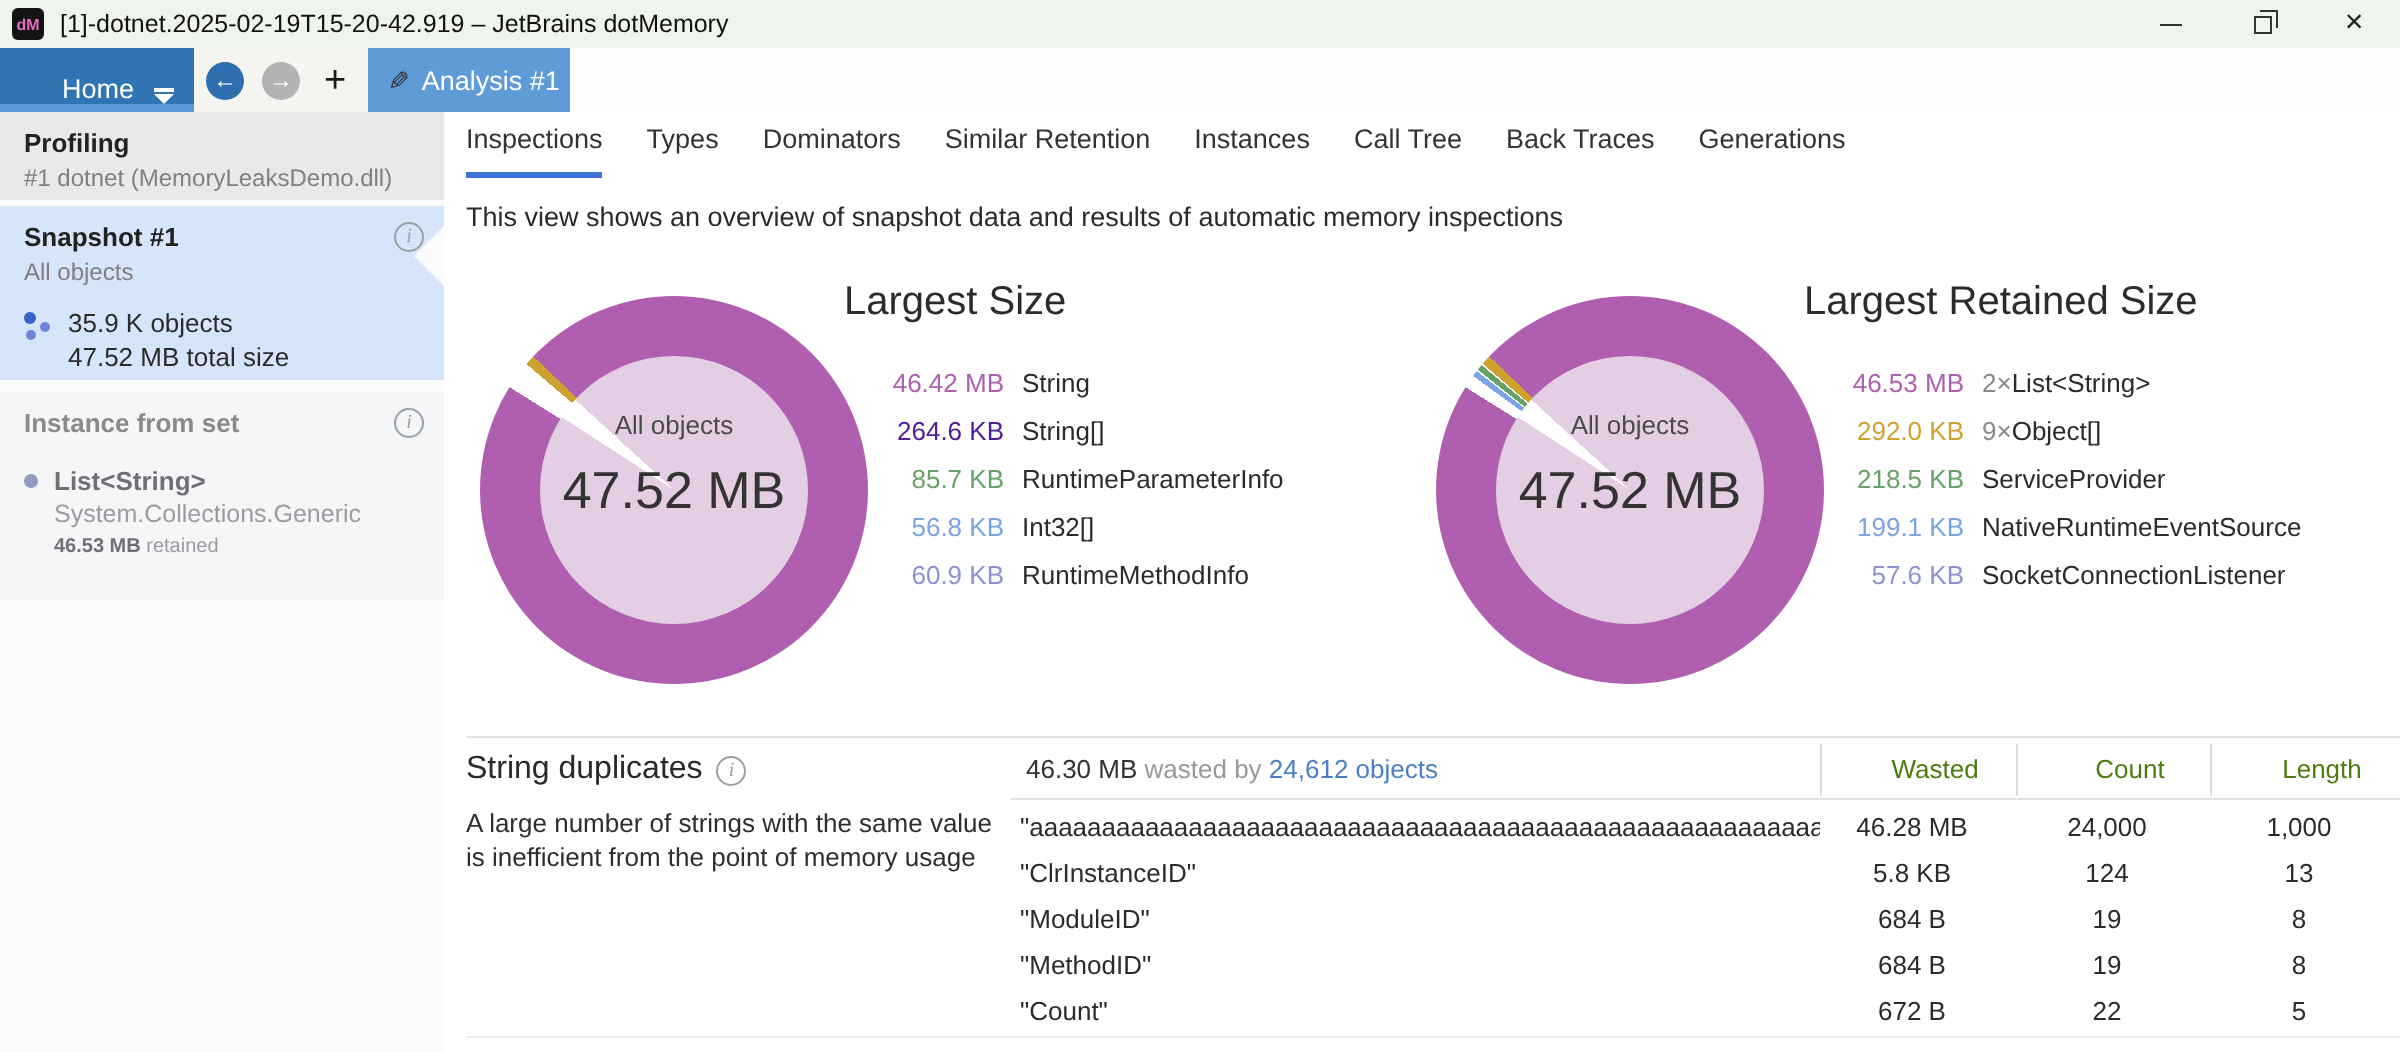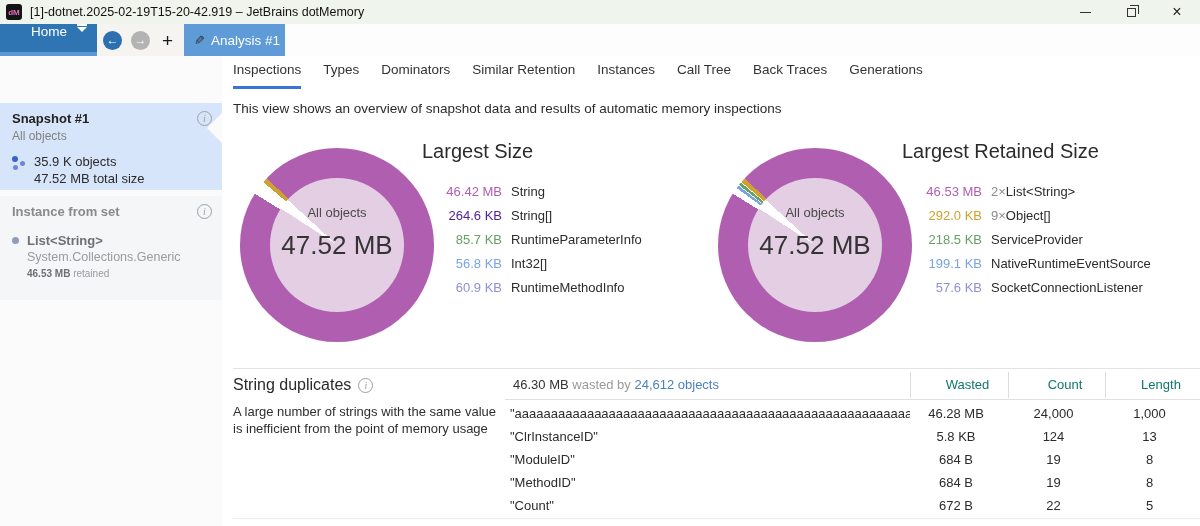--- a/index.html
+++ b/index.html
@@ -18,21 +18,21 @@
     color:#333; font-size:14px; cursor:default; }
   .min-glyph { display:inline-block; width:11px; height:0; border-top:1.6px solid #333; }
   .restore-glyph { position:relative; width:9px; height:9px; border:1.2px solid #333; background:#eff4ec; }
   .restore-glyph::before { content:""; position:absolute; left:2px; top:-4px; width:8px; height:8px;
     border:1.2px solid #333; border-bottom:none; border-left:none; }
   .close-glyph { font-size:16px; line-height:1; color:#222; }
 
   
   .navbar { position:absolute; left:0; top:24px; width:1200px; height:32px; background:#fdfdfd; }
   .home-btn { position:absolute; left:0; top:0; width:97px; height:28px; background:#2f75b4;
-    color:#fff; font-size:13.5px; display:flex; align-items:flex-start; justify-content:flex-end;
+    color:#fff; font-size:13.5px; display:flex; align-items:flex-end; justify-content:flex-end;
     padding-right:10px; gap:10px; }
   .home-strip { position:absolute; left:0; top:28px; width:97px; height:4px; background:#5b99d6; }
   .home-dd { display:flex; flex-direction:column; align-items:center; gap:1px; }
   .home-dd .bar { width:10px; height:2px; background:#fff; }
   .home-dd .tri { width:0; height:0; border-left:5px solid transparent;
     border-right:5px solid transparent; border-top:5px solid #fff; }
   .navbtns { position:absolute; left:97px; top:0; width:87px; height:32px; background:#f6f4f1;
     display:flex; align-items:center; gap:9px; padding-left:6px; }
   .circle-btn { width:19px; height:19px; border-radius:50%; color:#fff; font-size:12px;
     font-weight:bold; display:flex; align-items:center; justify-content:center; line-height:1; }
@@ -106,21 +106,21 @@
   .dups-head { position:absolute; left:11px; top:7px; font-size:16px; color:#2a2a2a;
     display:flex; align-items:center; gap:7px; }
   .dups-head .info-i { position:static; }
   .dups-desc { position:absolute; left:11px; top:34px; width:275px; font-size:13px;
     line-height:17px; color:#2e2e2e; }
   .summary { position:absolute; left:291px; top:8px; font-size:13px; color:#333; }
   .summary .gray { color:#999; }
   .summary .link { color:#4a80c4; }
   .thead { position:absolute; left:288px; top:3px; display:grid;
     grid-template-columns:400px 98px 97px 95px; height:26px; align-items:center; }
-  .thead .th { text-align:center; font-size:13px; color:#0f766e;
+  .thead .th { text-align:center; font-size:13px; color:#4d7c0f;
     border-left:1px solid #dcdcdc; height:26px; line-height:26px;padding-left:16px; }
   .hline { position:absolute; left:283px; right:0; top:30px; border-top:1px solid #e0e0e0; }
   .tbody { position:absolute; left:288px; top:33px; right:0; }
   .dup-row { display:grid; grid-template-columns:400px 98px 97px 95px; height:23px; align-items:center;
     font-size:13px; color:#2b2b2b; }
   .c-str { overflow:hidden; white-space:nowrap; padding-right:8px; }
   .c-num { text-align:center; padding-right:6px; }
   .bottomline { position:absolute; left:11px; right:0; top:149px; border-top:1px solid #ececec; }
 </style>
 </head>
@@ -160,20 +160,24 @@
       </div>
     <div class="plus-btn"><span>+</span></div>
   </div>
   <div class="analysis-tab">
     <span class="pencil">✎</span>
     <span>Analysis #1</span>
   </div>
 </div>
 
 <div class="sidebar">
+  <div class="panel profiling">
+    <div class="p-title">Profiling</div>
+    <div class="p-sub">#1 dotnet (MemoryLeaksDemo.dll)</div>
+  </div>
   <div class="panel snapshot">
     <div class="p-title">Snapshot #1</div>
     <div class="info-i">i</div>
     <div class="p-sub">All objects</div>
     <div class="snap-stats">
       <span class="cluster">
           <i class="d1"></i>
           <i class="d2"></i>
           <i class="d3"></i>
         </span>

